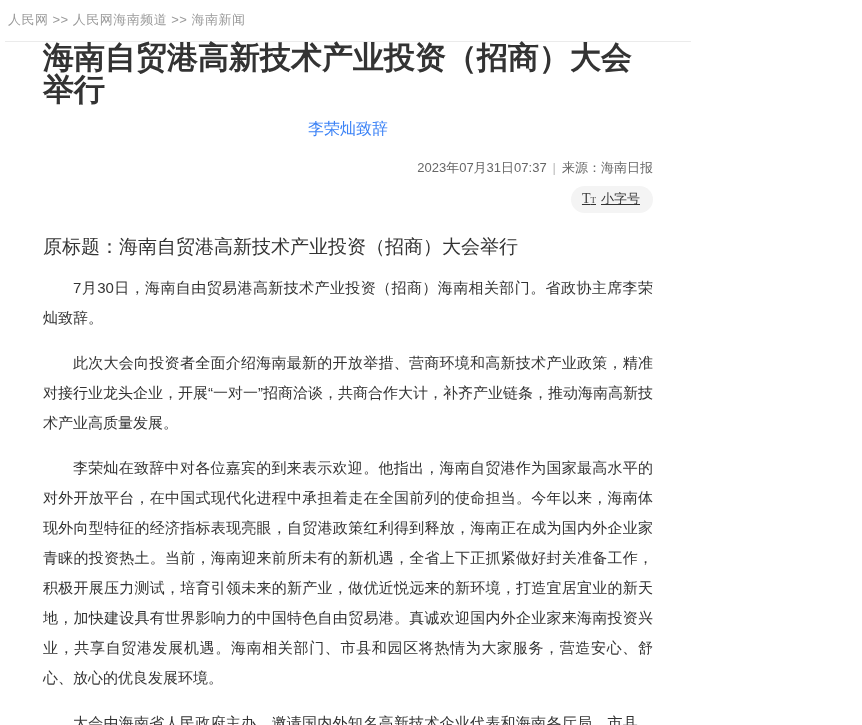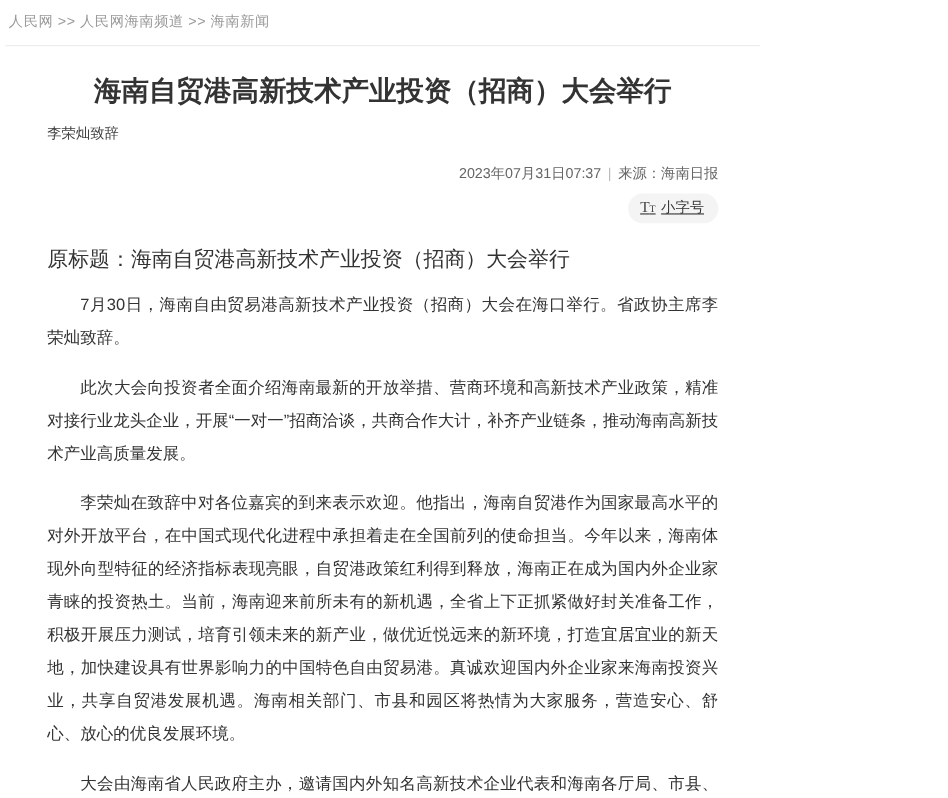--- a/index.html
+++ b/index.html
@@ -19,32 +19,30 @@
     letter-spacing: 0.5px;
   }
   .breadcrumb a { color: #9a9a9a; text-decoration: none; cursor: pointer; }
   .breadcrumb .sep { color: #9a9a9a; margin: 0 4px; }
   .top-divider { border-bottom: 1px solid #ebebeb; margin: 3px 5px 0 5px; }
 
   
   .article { width: 610px; margin: 0 auto; }
 
   .article-title {
-    margin-top: 25px;
-    text-align: center;
-    font-size: 25px;
+    font-size: 31px;
     font-weight: bold;
     color: #333333;
     line-height: 32px;
   }
   .article-subtitle {
     margin-top: 13px;
-    text-align: left;
-    font-size: 13px;
-    color: #404040;
+    text-align: center;
+    font-size: 16px;
+    color: #3b82f6;
   }
   .article-meta {
     margin-top: 19px;
     text-align: right;
     font-size: 13px;
     color: #666666;
   }
   .article-meta .pipe { color: #bbbbbb; margin: 0 6px; }
   .article-meta a { color: #666666; text-decoration: none; cursor: pointer; }
 
@@ -105,21 +103,21 @@
     <div class="toolbar">
       <button class="fontsize-btn">
         <span class="tt-icon"><span class="t-big">T</span><span class="t-small">T</span></span>
         <span>小字号</span>
       </button>
     </div>
 
     <div class="orig-title">原标题：海南自贸港高新技术产业投资（招商）大会举行</div>
 
     <div class="body-text">
-      <p>7月30日，海南自由贸易港高新技术产业投资（招商）大会在海口举行。省政协主席李荣灿致辞。</p>
+      <p>7月30日，海南自由贸易港高新技术产业投资（招商）海南相关部门。省政协主席李荣灿致辞。</p>
       <p>此次大会向投资者全面介绍海南最新的开放举措、营商环境和高新技术产业政策，精准对接行业龙头企业，开展“一对一”招商洽谈，共商合作大计，补齐产业链条，推动海南高新技术产业高质量发展。</p>
       <p>李荣灿在致辞中对各位嘉宾的到来表示欢迎。他指出，海南自贸港作为国家最高水平的对外开放平台，在中国式现代化进程中承担着走在全国前列的使命担当。今年以来，海南体现外向型特征的经济指标表现亮眼，自贸港政策红利得到释放，海南正在成为国内外企业家青睐的投资热土。当前，海南迎来前所未有的新机遇，全省上下正抓紧做好封关准备工作，积极开展压力测试，培育引领未来的新产业，做优近悦远来的新环境，打造宜居宜业的新天地，加快建设具有世界影响力的中国特色自由贸易港。真诚欢迎国内外企业家来海南投资兴业，共享自贸港发展机遇。海南相关部门、市县和园区将热情为大家服务，营造安心、舒心、放心的优良发展环境。</p>
       <p>大会由海南省人民政府主办，邀请国内外知名高新技术企业代表和海南各厅局、市县、自贸港重点园区代表约800人参加，共签署55个合作协议，协议投资规模约126亿元，涵盖生物医药、石化新材料、高端食品加工等先进制造业细分领域。</p>
 
     </div>
 
   </div>
 </div>
 
 </body></html>

